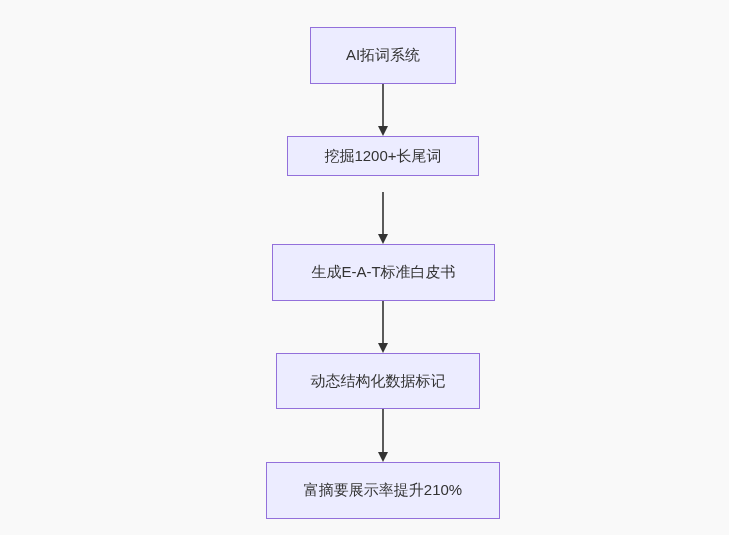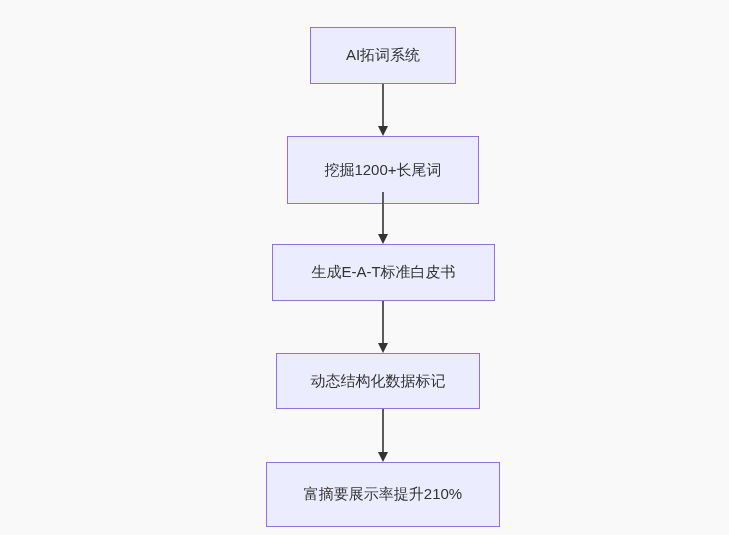--- a/index.html
+++ b/index.html
@@ -28,24 +28,24 @@
     border: 1px solid #9370DB;
     color: #333333;
     font-size: 15px;
     display: flex;
     align-items: center;
     justify-content: center;
     text-align: center;
     white-space: nowrap;
   }
   .node-1 { left: 298px; top: 15px;  width: 146px; height: 57px; }
-  .node-2 { left: 275px; top: 124px; width: 192px; height: 68px; }
+  .node-2 { left: 275px; top: 124px; width: 192px; height: 40px; }
   .node-3 { left: 260px; top: 232px; width: 223px; height: 57px; }
   .node-4 { left: 264px; top: 341px; width: 204px; height: 56px; }
-  .node-5 { left: 254px; top: 450px; width: 234px; height: 65px; }
+  .node-5 { left: 254px; top: 450px; width: 234px; height: 57px; }
 
   .edge {
     position: absolute;
     left: 366px;
     width: 10px;
   }
   .edge-1 { top: 72px;  height: 52px; }
   .edge-2 { top: 180px; height: 52px; }
   .edge-3 { top: 289px; height: 52px; }
   .edge-4 { top: 397px; height: 53px; }

